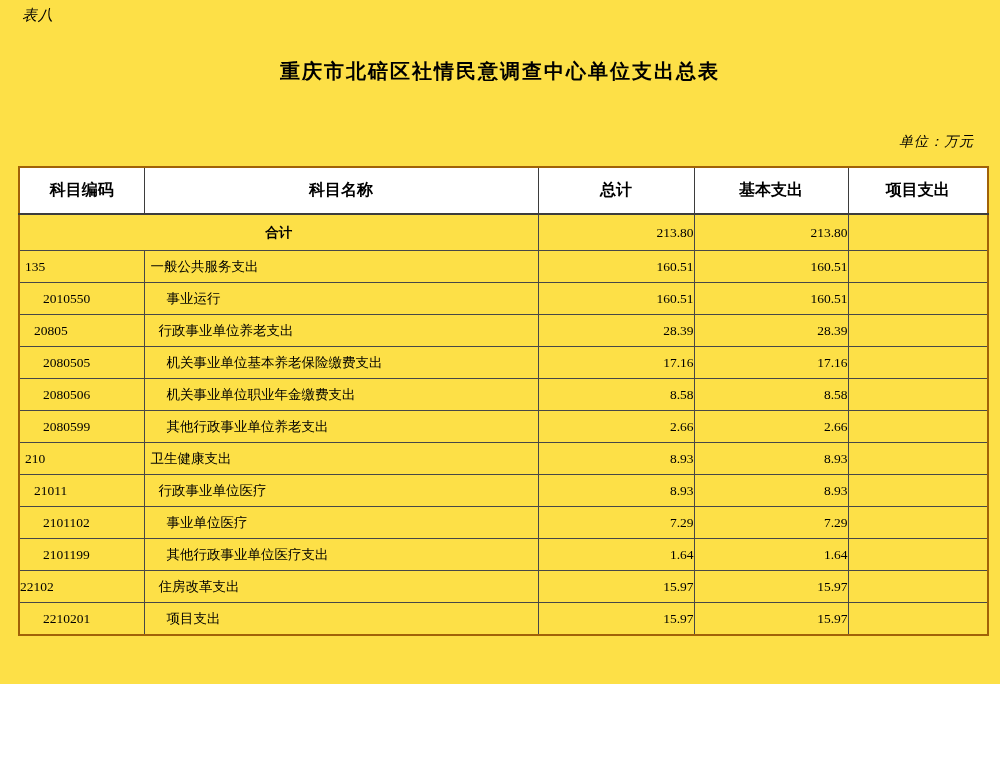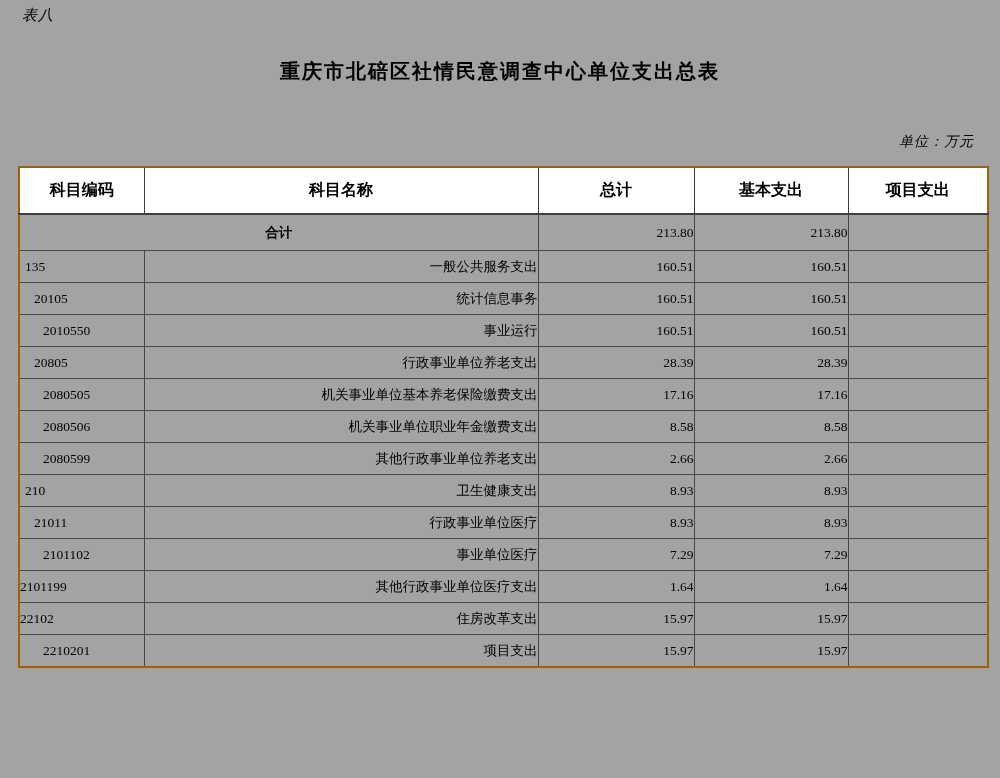--- a/index.html
+++ b/index.html
@@ -8,22 +8,22 @@
     background: #ffffff;
     width: 1000px;
     height: 778px;
     overflow: hidden;
     font-family: "Liberation Serif", serif;
     color: #000;
   }
   .sheet {
     position: relative;
     width: 1000px;
-    height: 778px;
-    background: #a3a3a3;
+    height: 684px;
+    background: #fde047;
     text-decoration: underline;
   }
   .table-label {
     position: absolute;
     left: 22px;
     top: 6px;
     font-family: "Liberation Serif", serif;
     font-style: italic;
     font-size: 15px;
     letter-spacing: 1px;
@@ -90,21 +90,20 @@
     font-weight: bold;
     font-size: 14px;
   }
   td.code-cell {
     font-family: "Liberation Serif", serif;
     font-size: 13.5px;
   }
   td.name-cell {
     font-family: "Liberation Serif", serif;
     font-size: 14px;
-    text-align: right;
   }
   td.num-cell {
     text-align: right;
     padding-right: 3px;
     font-family: "Liberation Serif", serif;
     font-size: 13.5px;
   }
 </style>
 </head>
 <body>
@@ -139,27 +138,20 @@
           <td class="num-cell"></td>
         </tr>
         <tr>
           <td class="code-cell" style="padding-left: 5px;">135</td>
           <td class="name-cell" style="padding-left: 6px;">一般公共服务支出</td>
           <td class="num-cell">160.51</td>
           <td class="num-cell">160.51</td>
           <td class="num-cell"></td>
         </tr>
         <tr>
-          <td class="code-cell" style="padding-left: 14px;">20105</td>
-          <td class="name-cell" style="padding-left: 14px;">统计信息事务</td>
-          <td class="num-cell">160.51</td>
-          <td class="num-cell">160.51</td>
-          <td class="num-cell"></td>
-        </tr>
-        <tr>
           <td class="code-cell" style="padding-left: 23px;">2010550</td>
           <td class="name-cell" style="padding-left: 22px;">事业运行</td>
           <td class="num-cell">160.51</td>
           <td class="num-cell">160.51</td>
           <td class="num-cell"></td>
         </tr>
         <tr>
           <td class="code-cell" style="padding-left: 14px;">20805</td>
           <td class="name-cell" style="padding-left: 14px;">行政事业单位养老支出</td>
           <td class="num-cell">28.39</td>
@@ -202,21 +194,21 @@
           <td class="num-cell"></td>
         </tr>
         <tr>
           <td class="code-cell" style="padding-left: 23px;">2101102</td>
           <td class="name-cell" style="padding-left: 22px;">事业单位医疗</td>
           <td class="num-cell">7.29</td>
           <td class="num-cell">7.29</td>
           <td class="num-cell"></td>
         </tr>
         <tr>
-          <td class="code-cell" style="">2101199</td>
+          <td class="code-cell" style="padding-left: 23px;">2101199</td>
           <td class="name-cell" style="padding-left: 22px;">其他行政事业单位医疗支出</td>
           <td class="num-cell">1.64</td>
           <td class="num-cell">1.64</td>
           <td class="num-cell"></td>
         </tr>
         <tr>
           <td class="code-cell" style="">22102</td>
           <td class="name-cell" style="padding-left: 14px;">住房改革支出</td>
           <td class="num-cell">15.97</td>
           <td class="num-cell">15.97</td>

